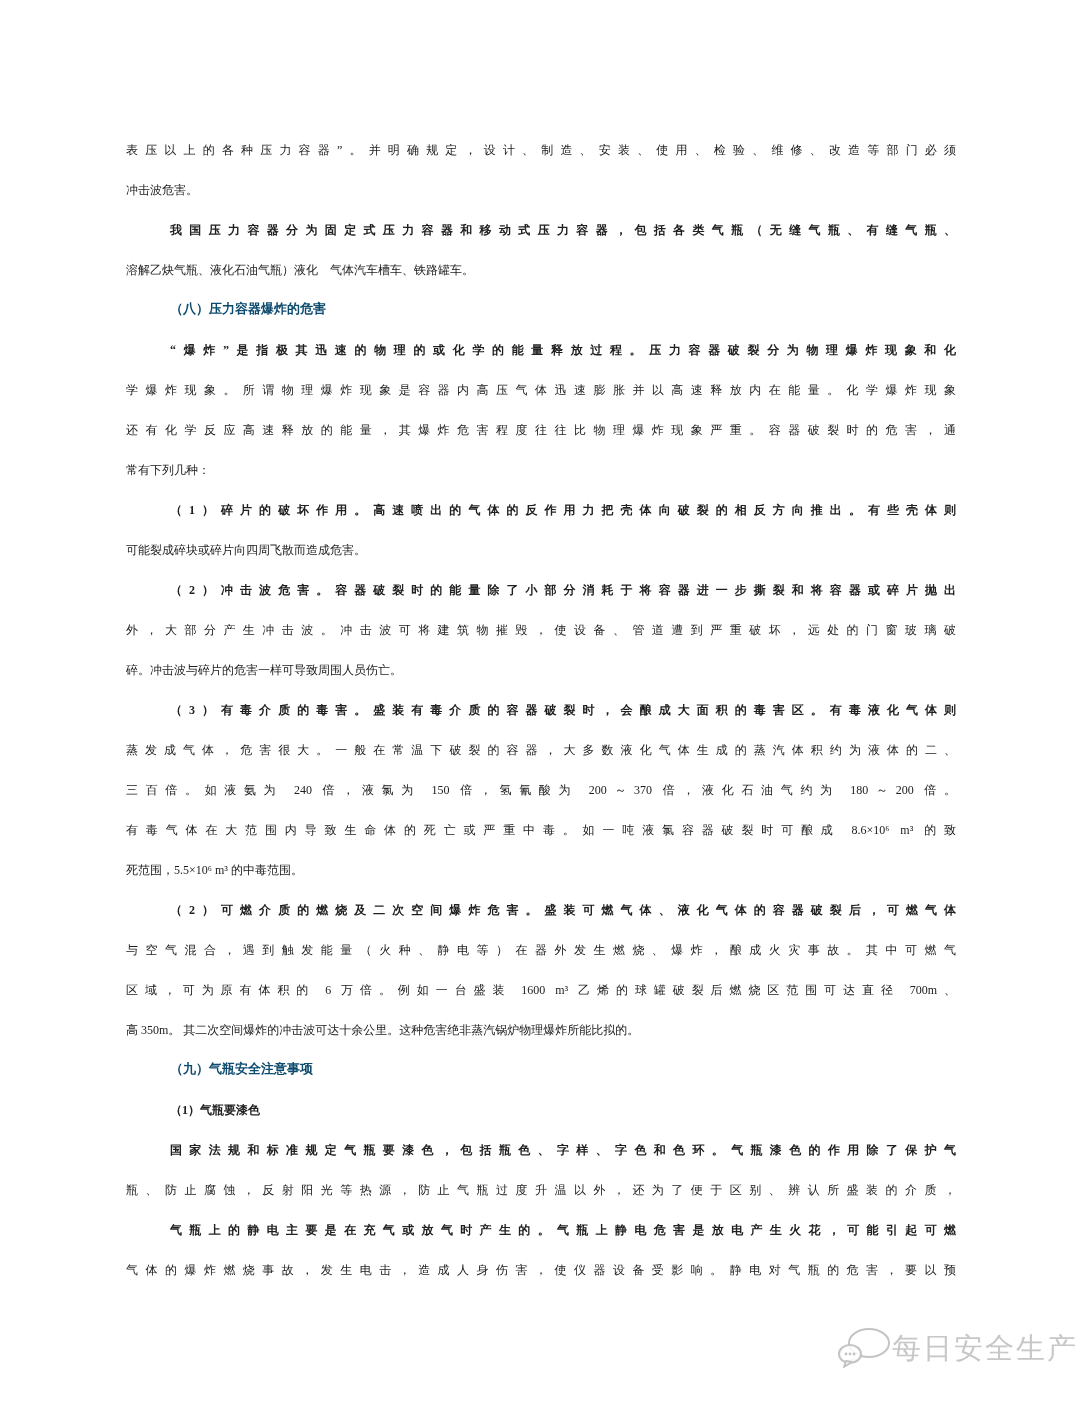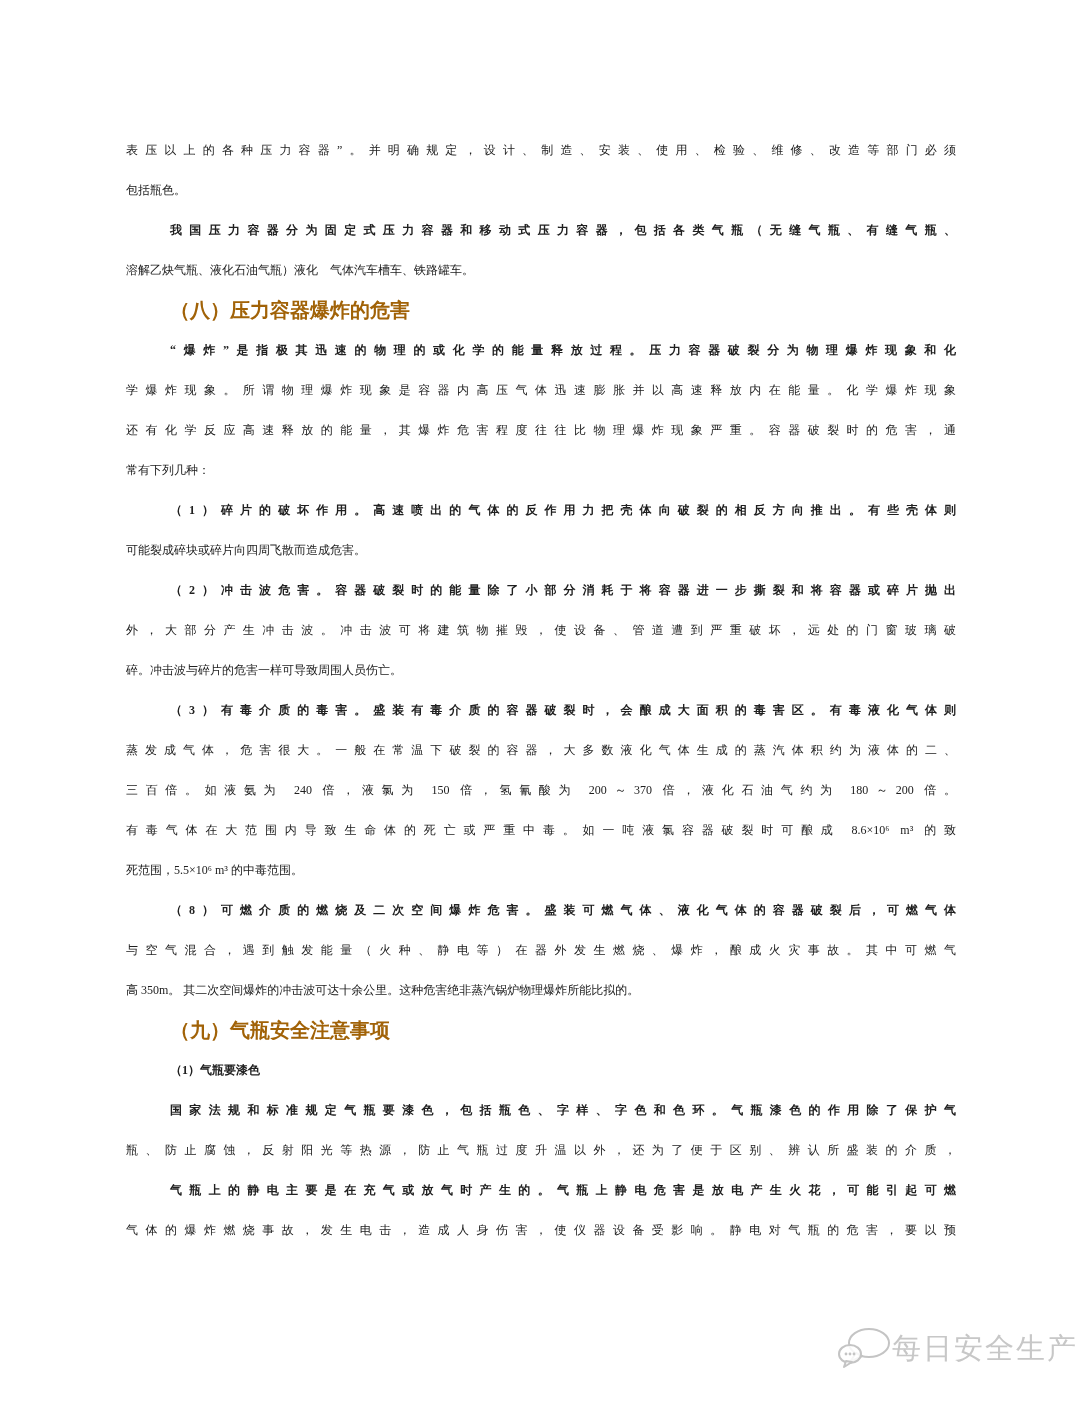--- a/index.html
+++ b/index.html
@@ -35,23 +35,23 @@
     text-align: justify;
     text-align-last: justify;
     text-justify: inter-ideograph;
   }
   .line.indent {
     text-indent: 44px;
     font-weight: bold;
   }
   .line.bold {
     font-weight: 700;
-    font-size: 20px;
-    font-family: Liberation Serif, serif;
-    color: #a16207;
+    font-size: 13px;
+    font-family: Liberation Mono, monospace;
+    color: #0c4a6e;
   }
   .watermark {
     position: absolute;
     left: 836px;
     top: 1326px;
     display: flex;
     align-items: center;
     z-index: 3;
   }
   .watermark-icon {
@@ -67,40 +67,41 @@
     font-family: Liberation Serif, serif;
     white-space: nowrap;
     text-align: right;
   }
 </style>
 </head>
 <body>
 
 <div class="doc-body">
     <div class="line justify">表压以上的各种压力容器”。并明确规定，设计、制造、安装、使用、检验、维修、改造等部门必须</div>
-    <div class="line">包括瓶色。</div>
+    <div class="line">冲击波危害。</div>
     <div class="line justify indent">我国压力容器分为固定式压力容器和移动式压力容器，包括各类气瓶（无缝气瓶、有缝气瓶、</div>
     <div class="line">溶解乙炔气瓶、液化石油气瓶）液化　气体汽车槽车、铁路罐车。</div>
     <div class="line indent bold">（八）压力容器爆炸的危害</div>
     <div class="line justify indent">“爆炸”是指极其迅速的物理的或化学的能量释放过程。压力容器破裂分为物理爆炸现象和化</div>
     <div class="line justify">学爆炸现象。所谓物理爆炸现象是容器内高压气体迅速膨胀并以高速释放内在能量。化学爆炸现象</div>
     <div class="line justify">还有化学反应高速释放的能量，其爆炸危害程度往往比物理爆炸现象严重。容器破裂时的危害，通</div>
     <div class="line">常有下列几种：</div>
     <div class="line justify indent">（1）碎片的破坏作用。高速喷出的气体的反作用力把壳体向破裂的相反方向推出。有些壳体则</div>
     <div class="line">可能裂成碎块或碎片向四周飞散而造成危害。</div>
     <div class="line justify indent">（2）冲击波危害。容器破裂时的能量除了小部分消耗于将容器进一步撕裂和将容器或碎片抛出</div>
     <div class="line justify">外，大部分产生冲击波。冲击波可将建筑物摧毁，使设备、管道遭到严重破坏，远处的门窗玻璃破</div>
     <div class="line">碎。冲击波与碎片的危害一样可导致周围人员伤亡。</div>
     <div class="line justify indent">（3）有毒介质的毒害。盛装有毒介质的容器破裂时，会酿成大面积的毒害区。有毒液化气体则</div>
     <div class="line justify">蒸发成气体，危害很大。一般在常温下破裂的容器，大多数液化气体生成的蒸汽体积约为液体的二、</div>
     <div class="line justify">三百倍。如液氨为 240 倍，液氯为 150 倍，氢氰酸为 200～370 倍，液化石油气约为 180～200 倍。</div>
     <div class="line justify">有毒气体在大范围内导致生命体的死亡或严重中毒。如一吨液氯容器破裂时可酿成 8.6×10⁶ m³ 的致</div>
     <div class="line">死范围，5.5×10⁶ m³ 的中毒范围。</div>
-    <div class="line justify indent">（8）可燃介质的燃烧及二次空间爆炸危害。盛装可燃气体、液化气体的容器破裂后，可燃气体</div>
+    <div class="line justify indent">（2）可燃介质的燃烧及二次空间爆炸危害。盛装可燃气体、液化气体的容器破裂后，可燃气体</div>
     <div class="line justify">与空气混合，遇到触发能量（火种、静电等）在器外发生燃烧、爆炸，酿成火灾事故。其中可燃气</div>
+    <div class="line justify">区域，可为原有体积的 6 万倍。例如一台盛装 1600 m³ 乙烯的球罐破裂后燃烧区范围可达直径 700m、</div>
     <div class="line">高 350m。 其二次空间爆炸的冲击波可达十余公里。这种危害绝非蒸汽锅炉物理爆炸所能比拟的。</div>
     <div class="line indent bold">（九）气瓶安全注意事项</div>
     <div class="line indent">（1）气瓶要漆色</div>
     <div class="line justify indent">国家法规和标准规定气瓶要漆色，包括瓶色、字样、字色和色环。气瓶漆色的作用除了保护气</div>
     <div class="line justify">瓶、防止腐蚀，反射阳光等热源，防止气瓶过度升温以外，还为了便于区别、辨认所盛装的介质，</div>
     <div class="line justify indent">气瓶上的静电主要是在充气或放气时产生的。气瓶上静电危害是放电产生火花，可能引起可燃</div>
     <div class="line justify">气体的爆炸燃烧事故，发生电击，造成人身伤害，使仪器设备受影响。静电对气瓶的危害，要以预</div>
   </div>
 
 <div class="watermark">

